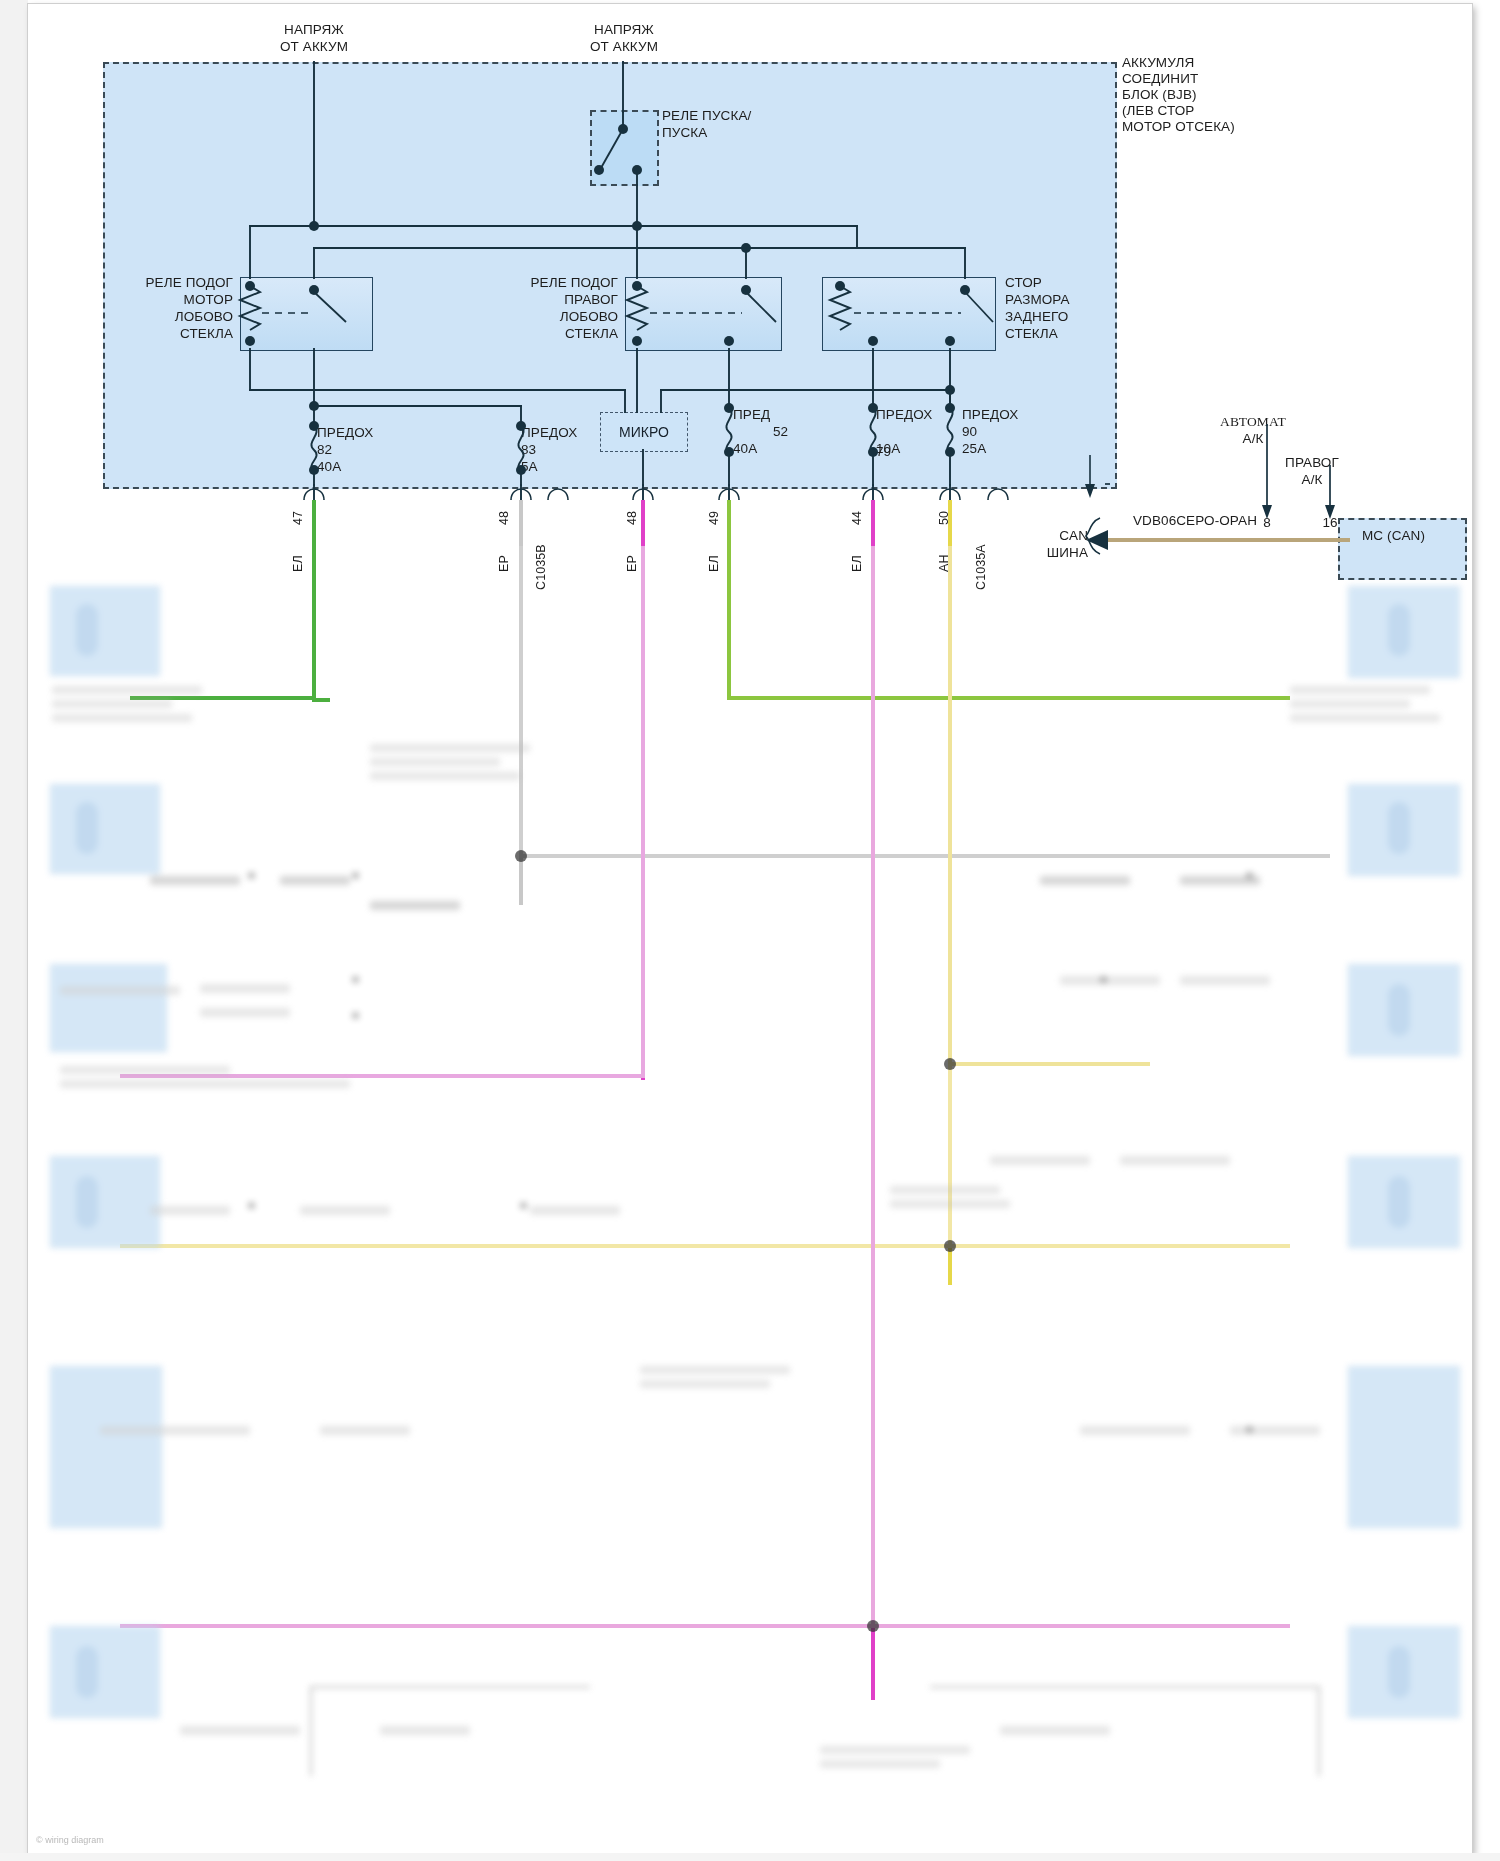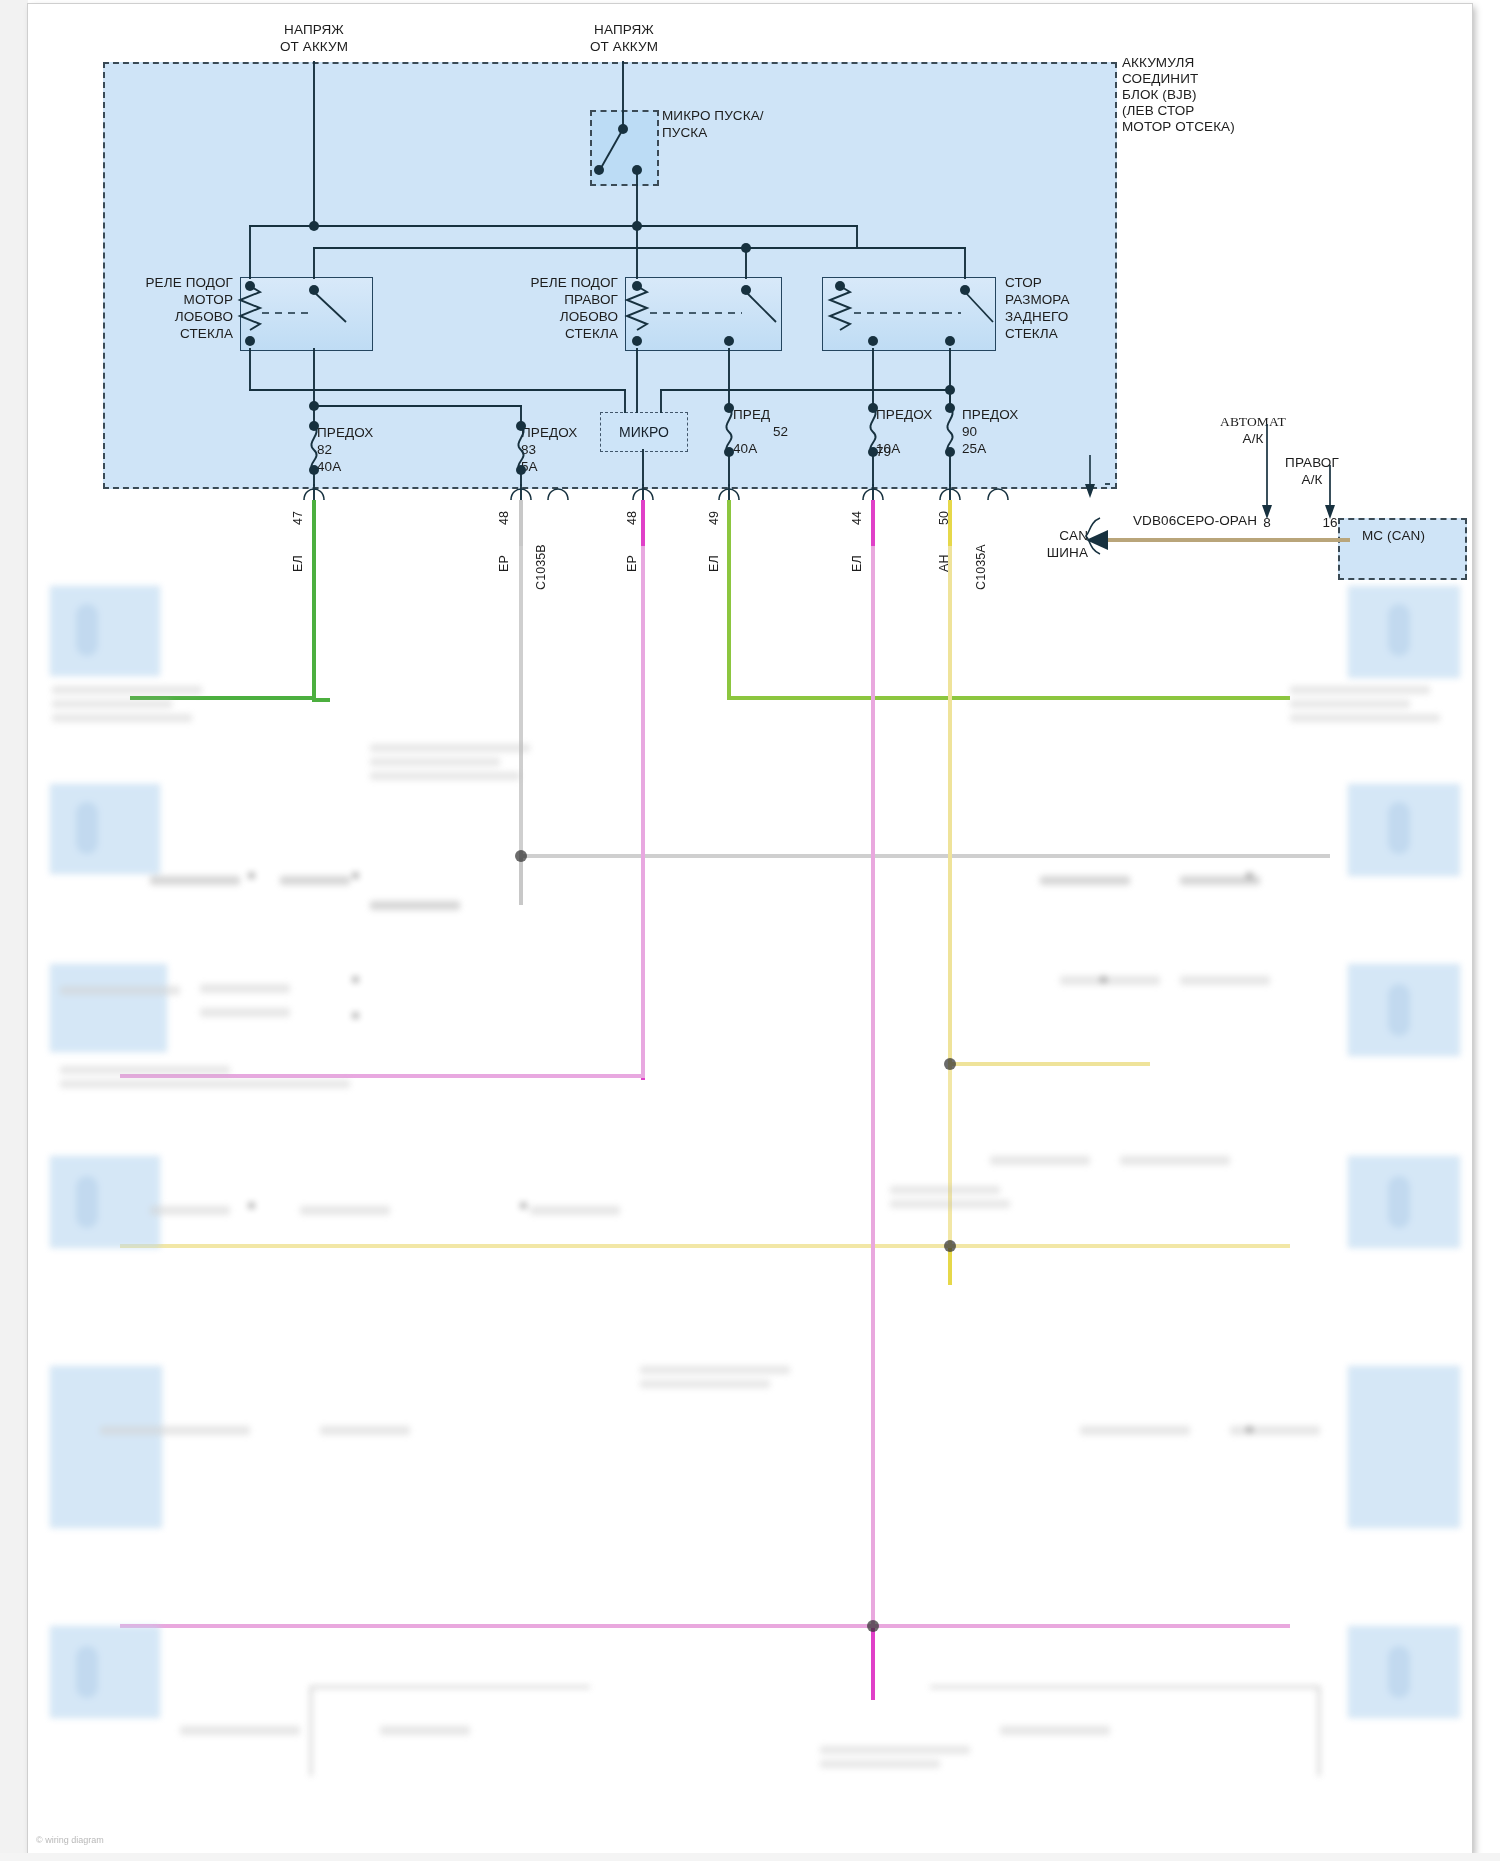--- a/index.html
+++ b/index.html
@@ -58,21 +58,21 @@
   <div class="t" style="left:1122px;top:87px;">БЛОК (BJB)</div>
   <div class="t" style="left:1122px;top:103px;">(ЛЕВ СТОР</div>
   <div class="t" style="left:1122px;top:119px;">МОТОР ОТСЕКА)</div>
 
   <div class="t c" style="left:234px;top:22px;width:160px;">НАПРЯЖ</div>
   <div class="t c" style="left:234px;top:39px;width:160px;">ОТ АККУМ</div>
   <div class="t c" style="left:544px;top:22px;width:160px;">НАПРЯЖ</div>
   <div class="t c" style="left:544px;top:39px;width:160px;">ОТ АККУМ</div>
 
   <div class="relay-dash" style="left:590px;top:110px;width:65px;height:72px;"></div>
-  <div class="t" style="left:662px;top:108px;">МИКРО ПУСКА/</div>
+  <div class="t" style="left:662px;top:108px;">РЕЛЕ ПУСКА/</div>
   <div class="t" style="left:662px;top:125px;">ПУСКА</div>
 
   <div class="relay-box" style="left:240px;top:277px;width:131px;height:72px;"></div>
   <div class="relay-box" style="left:625px;top:277px;width:155px;height:72px;"></div>
   <div class="relay-box" style="left:822px;top:277px;width:172px;height:72px;"></div>
 
   <div class="t r" style="left:55px;top:275px;width:178px;">РЕЛЕ ПОДОГ</div>
   <div class="t r" style="left:55px;top:292px;width:178px;">МОТОР</div>
   <div class="t r" style="left:55px;top:309px;width:178px;">ЛОБОВО</div>
   <div class="t r" style="left:55px;top:326px;width:178px;">СТЕКЛА</div>

